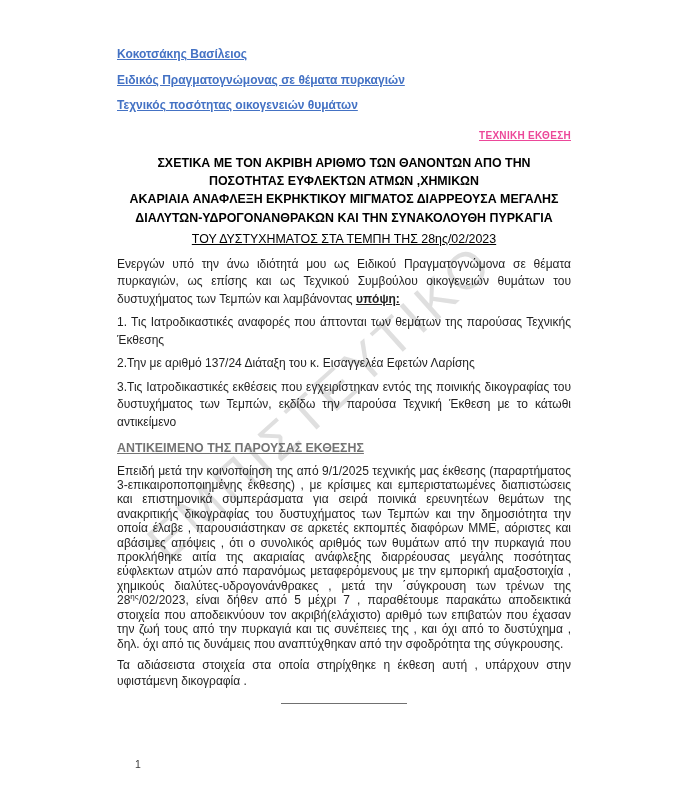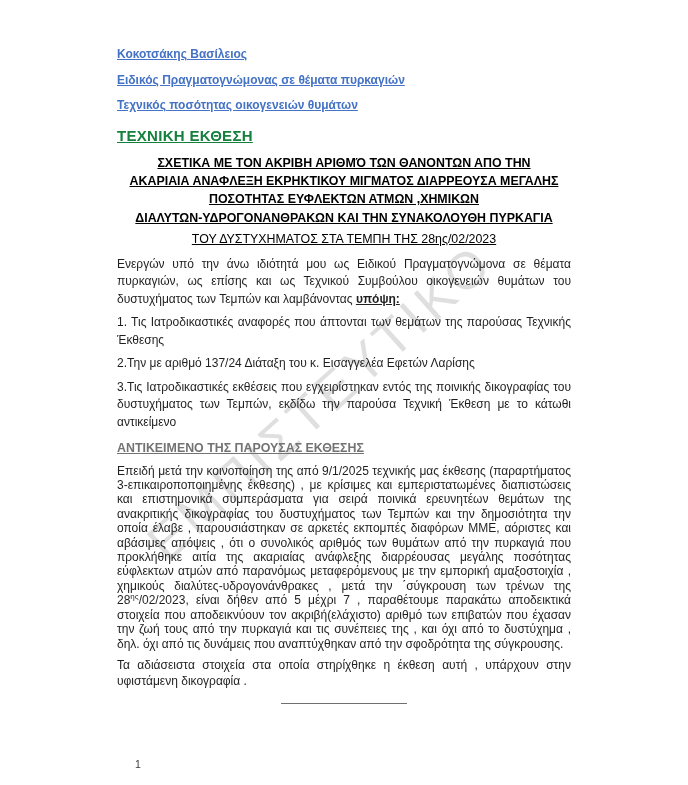--- a/index.html
+++ b/index.html
@@ -42,36 +42,36 @@
     display: block;
     color: #4472C4;
     font-weight: 600;
     text-decoration: underline;
     line-height: 17px;
     margin-bottom: 8.5px;
     width: fit-content;
     cursor: pointer;
   }
   .doc-title {
-    text-align: left;
+    text-align: right;
     font-weight: bold;
-    font-size: 15px;
-    color: #15803d;
+    font-size: 10px;
+    color: #ec4899;
     text-decoration: underline;
     margin: 13px 0 9px 0;
     letter-spacing: 0.3px;
   }
   .subject {
     text-align: center;
     font-weight: bold;
     font-size: 12.4px;
     line-height: 18.4px;
     color: #000;
   }
-  .subject .s-line { text-decoration: underline; }
+  .subject .s-line { }
   .subject-date {
     text-align: center;
     font-weight: normal;
     font-size: 12.4px;
     color: #000;
     text-decoration: underline;
     margin-top: 4px;
   }
   .para { margin: 7px 0 0 0; }
   .intro { margin-top: 7px; }
@@ -116,22 +116,22 @@
     <div class="links">
       <span class="doc-link">Κοκοτσάκης Βασίλειος</span>
       <span class="doc-link">Ειδικός Πραγματογνώμονας σε θέματα πυρκαγιών</span>
       <span class="doc-link">Τεχνικός ποσότητας οικογενειών θυμάτων</span>
     </div>
 
     <div class="doc-title">ΤΕΧΝΙΚΗ ΕΚΘΕΣΗ</div>
 
     <div class="subject">
       <div class="s-line">ΣΧΕΤΙΚΑ ΜΕ ΤΟΝ ΑΚΡΙΒΗ ΑΡΙΘΜΌ ΤΩΝ ΘΑΝΟΝΤΩΝ  ΑΠΟ ΤΗΝ</div>
+      <div class="s-line">ΠΟΣΟΤΗΤΑΣ ΕΥΦΛΕΚΤΩΝ ΑΤΜΩΝ ,ΧΗΜΙΚΩΝ</div>
       <div class="s-line">ΑΚΑΡΙΑΙΑ ΑΝΑΦΛΕΞΗ ΕΚΡΗΚΤΙΚΟΥ ΜΙΓΜΑΤΟΣ ΔΙΑΡΡΕΟΥΣΑ ΜΕΓΑΛΗΣ</div>
-      <div class="s-line">ΠΟΣΟΤΗΤΑΣ ΕΥΦΛΕΚΤΩΝ ΑΤΜΩΝ ,ΧΗΜΙΚΩΝ</div>
       <div class="s-line">ΔΙΑΛΥΤΩΝ-ΥΔΡΟΓΟΝΑΝΘΡΑΚΩΝ ΚΑΙ ΤΗΝ ΣΥΝΑΚΟΛΟΥΘΗ ΠΥΡΚΑΓΙΑ</div>
     </div>
     <div class="subject-date">ΤΟΥ ΔΥΣΤΥΧΗΜΑΤΟΣ ΣΤΑ ΤΕΜΠΗ ΤΗΣ 28ης/02/2023</div>
 
     <p class="para intro"><span>Ενεργών υπό την άνω ιδιότητά μου ως Ειδικού Πραγματογνώμονα σε θέματα πυρκαγιών, ως επίσης και ως Τεχνικού Συμβούλου οικογενειών θυμάτων του δυστυχήματος των Τεμπών και λαμβάνοντας </span><span class="bold-u">υπόψη:</span></p>
 
 
     <p class="para list-item">1. Τις Ιατροδικαστικές αναφορές που άπτονται των θεμάτων της παρούσας Τεχνικής Έκθεσης</p>
     <p class="para list-item">2.Την με αριθμό 137/24 Διάταξη του κ. Εισαγγελέα Εφετών Λαρίσης</p>
     <p class="para list-item">3.Τις Ιατροδικαστικές εκθέσεις που εγχειρίστηκαν εντός της ποινικής δικογραφίας του δυστυχήματος των Τεμπών, εκδίδω την παρούσα Τεχνική Έκθεση με το κάτωθι αντικείμενο</p>

